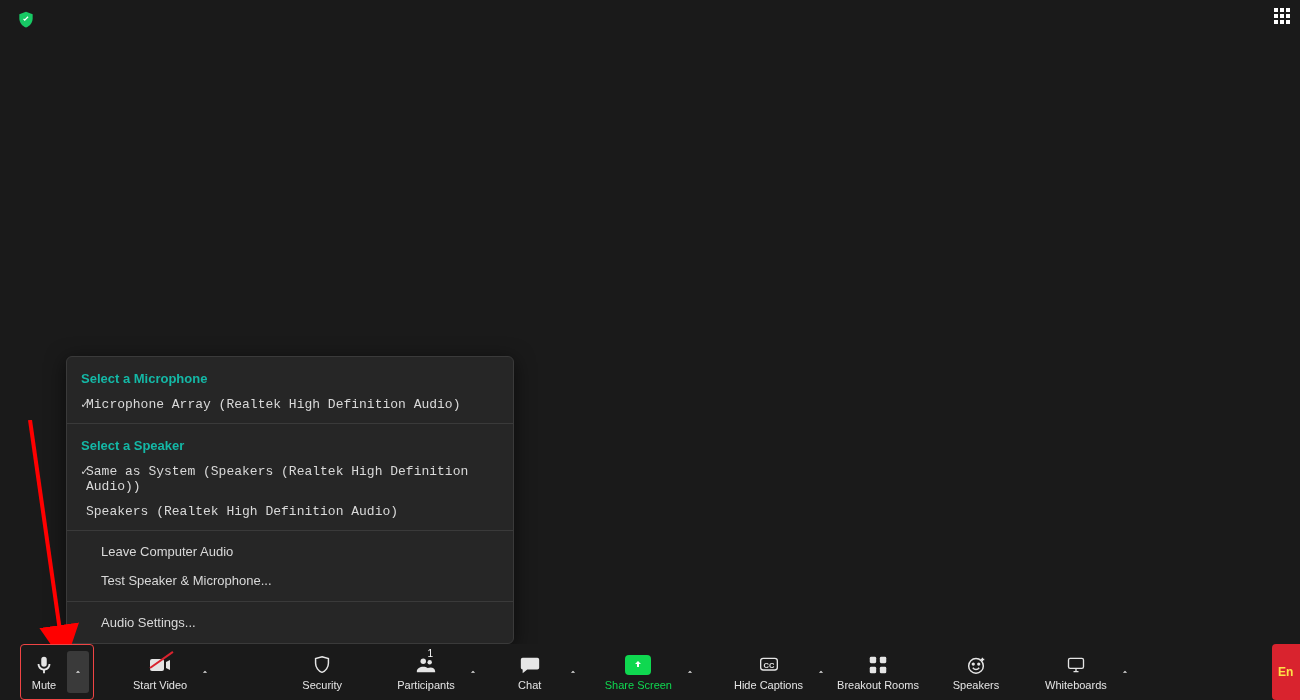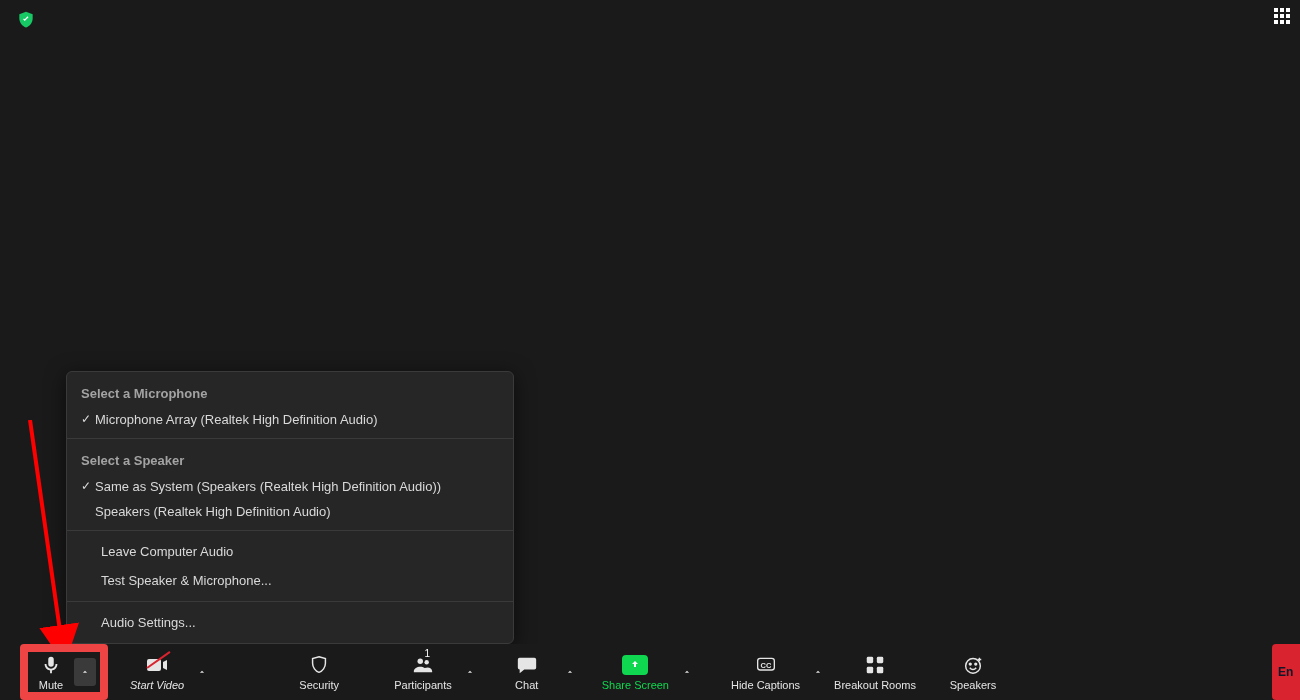--- a/index.html
+++ b/index.html
@@ -33,56 +33,56 @@
   .tb-item .lbl { white-space: nowrap; }
   .tb-chevron {
     position: absolute; right: -18px; top: 50%; transform: translateY(-50%);
     width: 20px; height: 20px; display: flex; align-items: center; justify-content: center;
     cursor: pointer; color: #e5e5e5;
   }
   .tb-chevron svg { width: 10px; height: 10px; }
   .tb-spacer { width: 30px; }
 
   .mute-group {
-    display: flex; align-items: stretch; border: 8px solid #ef4444; border-radius: 4px;
-    margin-right: 6px;
+    display: flex; align-items: stretch; border: 1px solid #ef4444; border-radius: 4px;
+    margin-right: 23px;
   }
   .mute-main {
     display: flex; flex-direction: column; align-items: center; justify-content: center;
     padding: 0 8px; min-width: 46px; cursor: pointer; color: #e5e5e5; font-size: 11px;
   }
   .mute-main .icon-slot { height: 24px; display:flex; align-items:center; justify-content:center; margin-bottom:2px;}
   .mute-caret {
     width: 22px; display:flex; align-items:center; justify-content:center;
     background: #3a3a3a; border-radius: 3px; margin: 6px 4px 6px 0; cursor:pointer;
   }
   .mute-caret svg { width:10px; height:10px; }
 
   .badge {
     position: absolute; top: 4px; left: 52%; font-size: 10px; color:#fff;
   }
 
   .end-btn {
     position: absolute; right: 0; top: 0; bottom: 0; width: 28px;
-    background: #d9232e; color: #0f172a; display:flex; align-items:center; justify-content:flex-start;
+    background: #d9232e; color: #fde047; display:flex; align-items:center; justify-content:flex-start;
     padding-left:6px; font-size:12px; font-weight:600; cursor:pointer; border-top-left-radius: 4px; border-bottom-left-radius:4px;
   }
 
   
   .audio-menu {
     position: absolute; left: 66px; bottom: 56px; width: 448px;
     background: #262626; border: 1px solid #3a3a3a; border-radius: 6px;
     color: #d9d9d9; font-size: 13px; padding: 6px 0;
     box-shadow: 0 4px 20px rgba(0,0,0,0.6);
   }
   .audio-menu .section-title {
-    font-weight: 700; color: #a3a3a3; padding: 8px 14px 6px 14px;
+    font-weight: 700; color: #14b8a6; padding: 8px 14px 6px 14px;
   }
   .audio-menu .item {
-    padding: 5px 14px 5px 28px; position: relative; cursor: pointer;
+    padding: 5px 14px 5px 19px; position: relative; cursor: pointer; font-family: Liberation Mono, monospace;
   }
   .audio-menu .item.checked::before {
     content: "✓"; position: absolute; left: 14px; top: 5px; color: #d9d9d9; font-size: 12px;
   }
   .audio-menu hr { border: none; border-top: 1px solid #3a3a3a; margin: 6px 0; }
   .audio-menu .plain-item {
     padding: 7px 14px 7px 34px; cursor:pointer;
   }
 
   
@@ -160,21 +160,21 @@
       </div>
       <div class="lbl">Mute</div>
     </div>
     <div class="mute-caret">
       <svg viewBox="0 0 24 24" fill="#e5e5e5">
           <path d="M7 14l5-5 5 5z"></path>
         </svg>
     </div>
   </div>
 
-  <div class="tb-item" style="margin-left:6px;font-style:italic;">
+  <div class="tb-item" style="margin-left:6px;">
     <div class="icon-slot cam-slash">
       <svg viewBox="0 0 24 24" width="24" height="24" fill="#e5e5e5">
           <path d="M4 6h10a2 2 0 0 1 2 2v8a2 2 0 0 1-2 2H4a2 2 0 0 1-2-2V8a2 2 0 0 1 2-2zm14 3l4-2v10l-4-2V9z"></path>
         </svg>
     </div>
     <div class="lbl">Start Video</div>
     <div class="tb-chevron">
         <svg viewBox="0 0 24 24" fill="#e5e5e5">
           <path d="M7 14l5-5 5 5z"></path>
         </svg>
@@ -295,17 +295,31 @@
         </svg>
     </div>
     <div class="lbl">Speakers</div>
   </div>
 
   <div style="width:12px;"></div>
 
 
   <div style="width:12px;"></div>
 
+  <div class="tb-item">
+    <div class="icon-slot">
+      <svg viewBox="0 0 24 24" width="24" height="20" fill="none" stroke="#e5e5e5" stroke-width="1.6">
+          <rect x="3" y="4" width="18" height="12" rx="2"></rect>
+          <path d="M9 20h6m-3-4v4"></path>
+        </svg>
+    </div>
+    <div class="lbl">Whiteboards</div>
+    <div class="tb-chevron">
+        <svg viewBox="0 0 24 24" fill="#e5e5e5">
+          <path d="M7 14l5-5 5 5z"></path>
+        </svg>
+      </div>
+  </div>
 
   <div class="end-btn">
     <span>En</span>
   </div>
 </div>
 
 </body></html>

